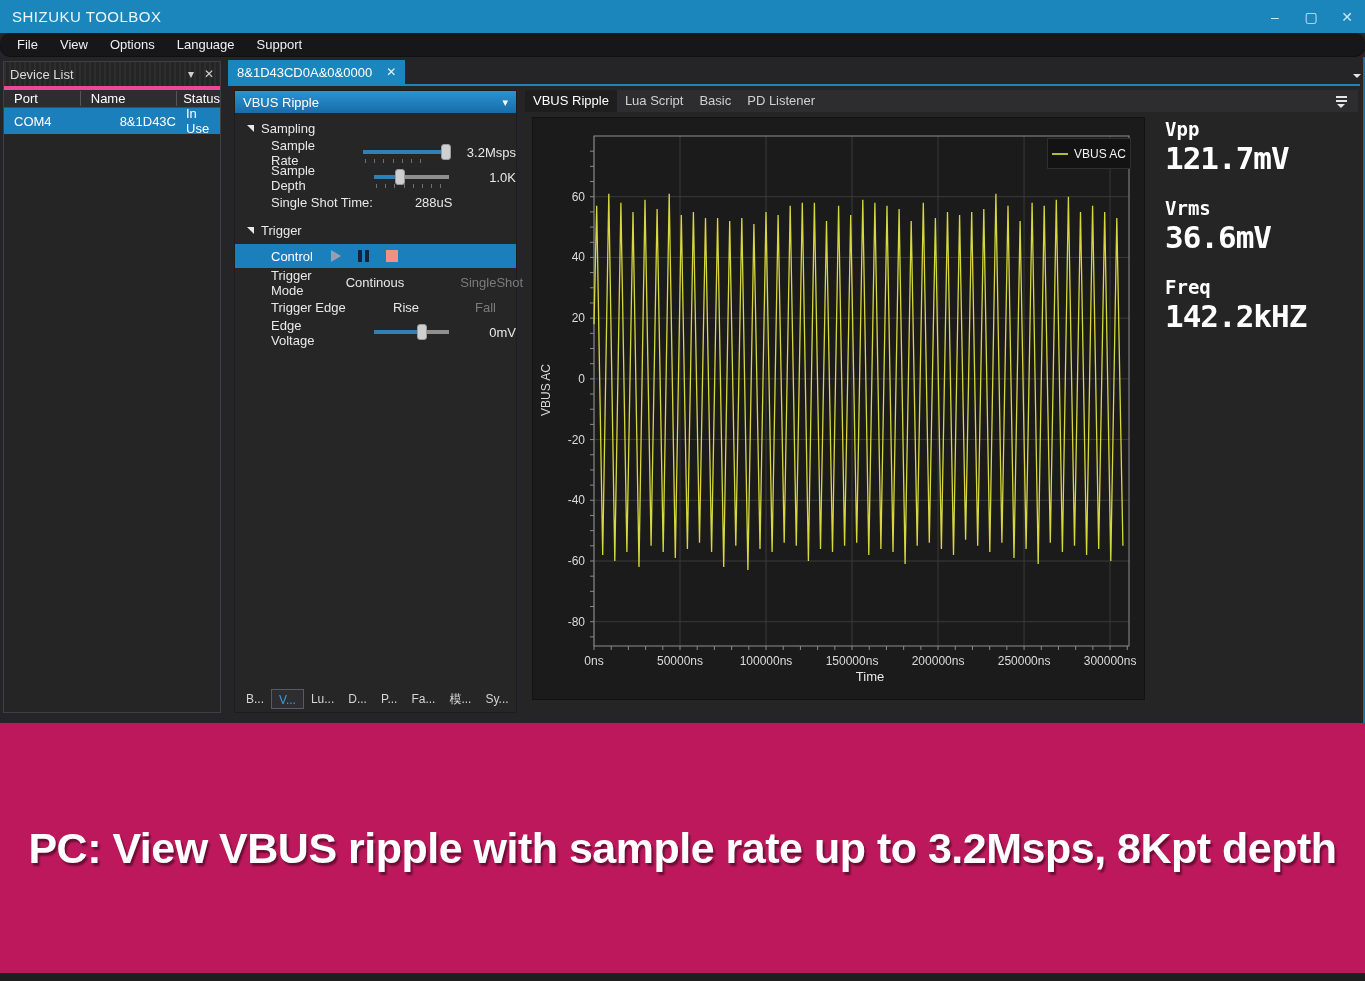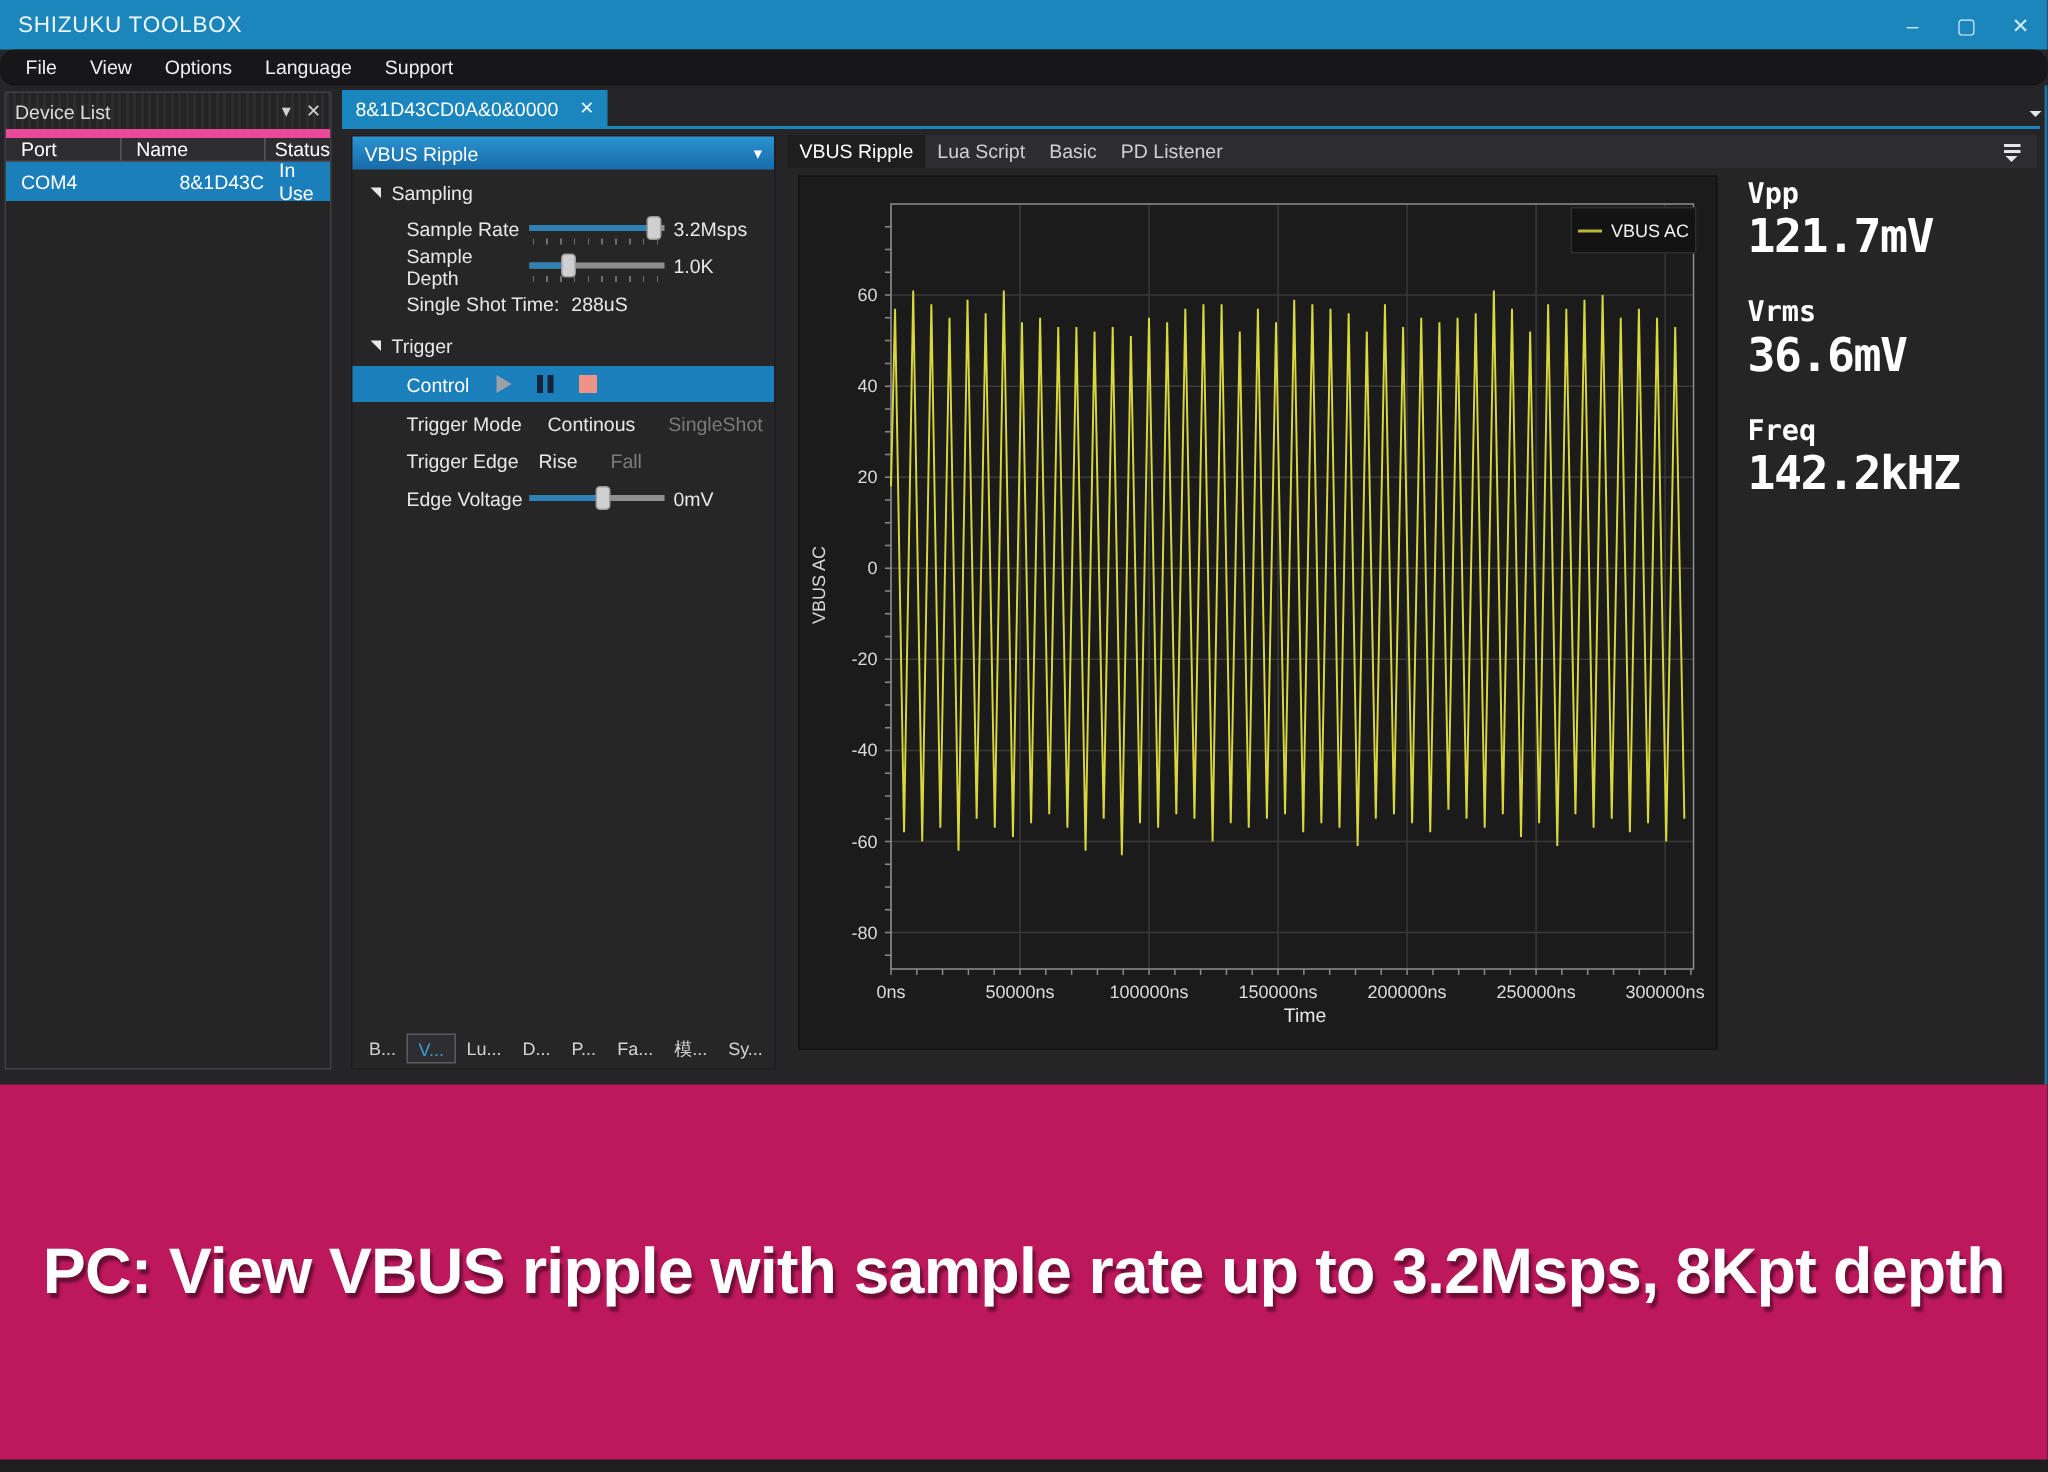--- a/index.html
+++ b/index.html
@@ -23,21 +23,21 @@
   .content { position:absolute; left:0; top:57px; right:0; bottom:0; background:#252528;
              border-right:2px solid #1c6f9e; }
 
   
   .device-panel { position:absolute; left:3px; top:4px; width:218px; bottom:10px;
                   background:#252526; border:1px solid #3f3f46; }
   .panel-header { height:24px; display:flex; align-items:center; padding:0 6px; color:#dcdcdc;
                   font-size:13px; background:#252526;
                   background-image:repeating-linear-gradient(90deg, rgba(255,255,255,.04) 0 2px, transparent 2px 5px); }
   .panel-header .hdr-icons { margin-left:auto; display:flex; gap:10px; color:#d0d0d0; font-size:12px; }
-  .dev-table-head { display:flex; height:22px; background:#2d2d30; border-top:6px solid #ec4899;
+  .dev-table-head { display:flex; height:22px; background:#2d2d30; border-top:4px solid #ec4899;
                     border-bottom:1px solid #4a4a50; color:#ffffff; font-size:13px; align-items:center; }
   .col-port { width:78px; padding-left:10px; border-right:1px solid #55555c; }
   .col-name { width:98px; padding-left:10px; border-right:1px solid #55555c; }
   .col-status { flex:1; padding-left:6px; }
   .dev-row { display:flex; height:26px; background:#1b7fbc; color:#fff; font-size:13px; align-items:center; }
   .dev-row .col-port { border-right:none; }
   .dev-row .col-name { border-right:none; text-align:right; padding-right:4px; padding-left:0; }
 
   
   .doc-tab { position:absolute; left:228px; top:3px; height:24px; background:#1b86bd; color:#fff;
@@ -53,21 +53,21 @@
 
   
   .props { position:absolute; left:234px; top:33px; width:283px; bottom:10px; background:#262626;
            color:#e8e8e8; font-size:13px; border:1px solid #1d1d1f; }
   .combo { height:22px; background:linear-gradient(#2a93d2,#186ca9); color:#fff; display:flex;
            align-items:center; padding:0 8px; }
   .combo .caret { margin-left:auto; font-size:11px; }
   .section-hdr { display:flex; align-items:center; height:24px; padding-left:12px; margin-top:3px; }
   .expander { width:0; height:0; border-left:7px solid transparent; border-top:7px solid #e8e8e8;
               margin-right:7px; }
-  .prow { display:flex; align-items:center; height:25px; padding-left:36px; }
+  .prow { display:flex; align-items:center; height:25px; padding-left:36px;gap:34px; }
   .plabel { width:82px; }
   .slider { position:relative; width:90px; height:22px; margin-right:6px; }
   .slider .track { position:absolute; left:0; right:0; top:8px; height:4px; background:#8f8f8f; }
   .slider .fill  { position:absolute; left:0; top:8px; height:4px; background:#2f80b5; }
   .slider .thumb { position:absolute; top:2px; width:10px; height:16px; background:#cfcfcf;
                    border-radius:3px; border:1px solid #9b9b9b; }
   .slider .ticks { position:absolute; left:2px; right:2px; top:17px; height:4px;
                    background:repeating-linear-gradient(90deg, #6f6f6f 0 1px, transparent 1px 9.2px); }
   .pvalue { white-space:nowrap; }
   .control-row { display:flex; align-items:center; height:24px; padding-left:36px;

